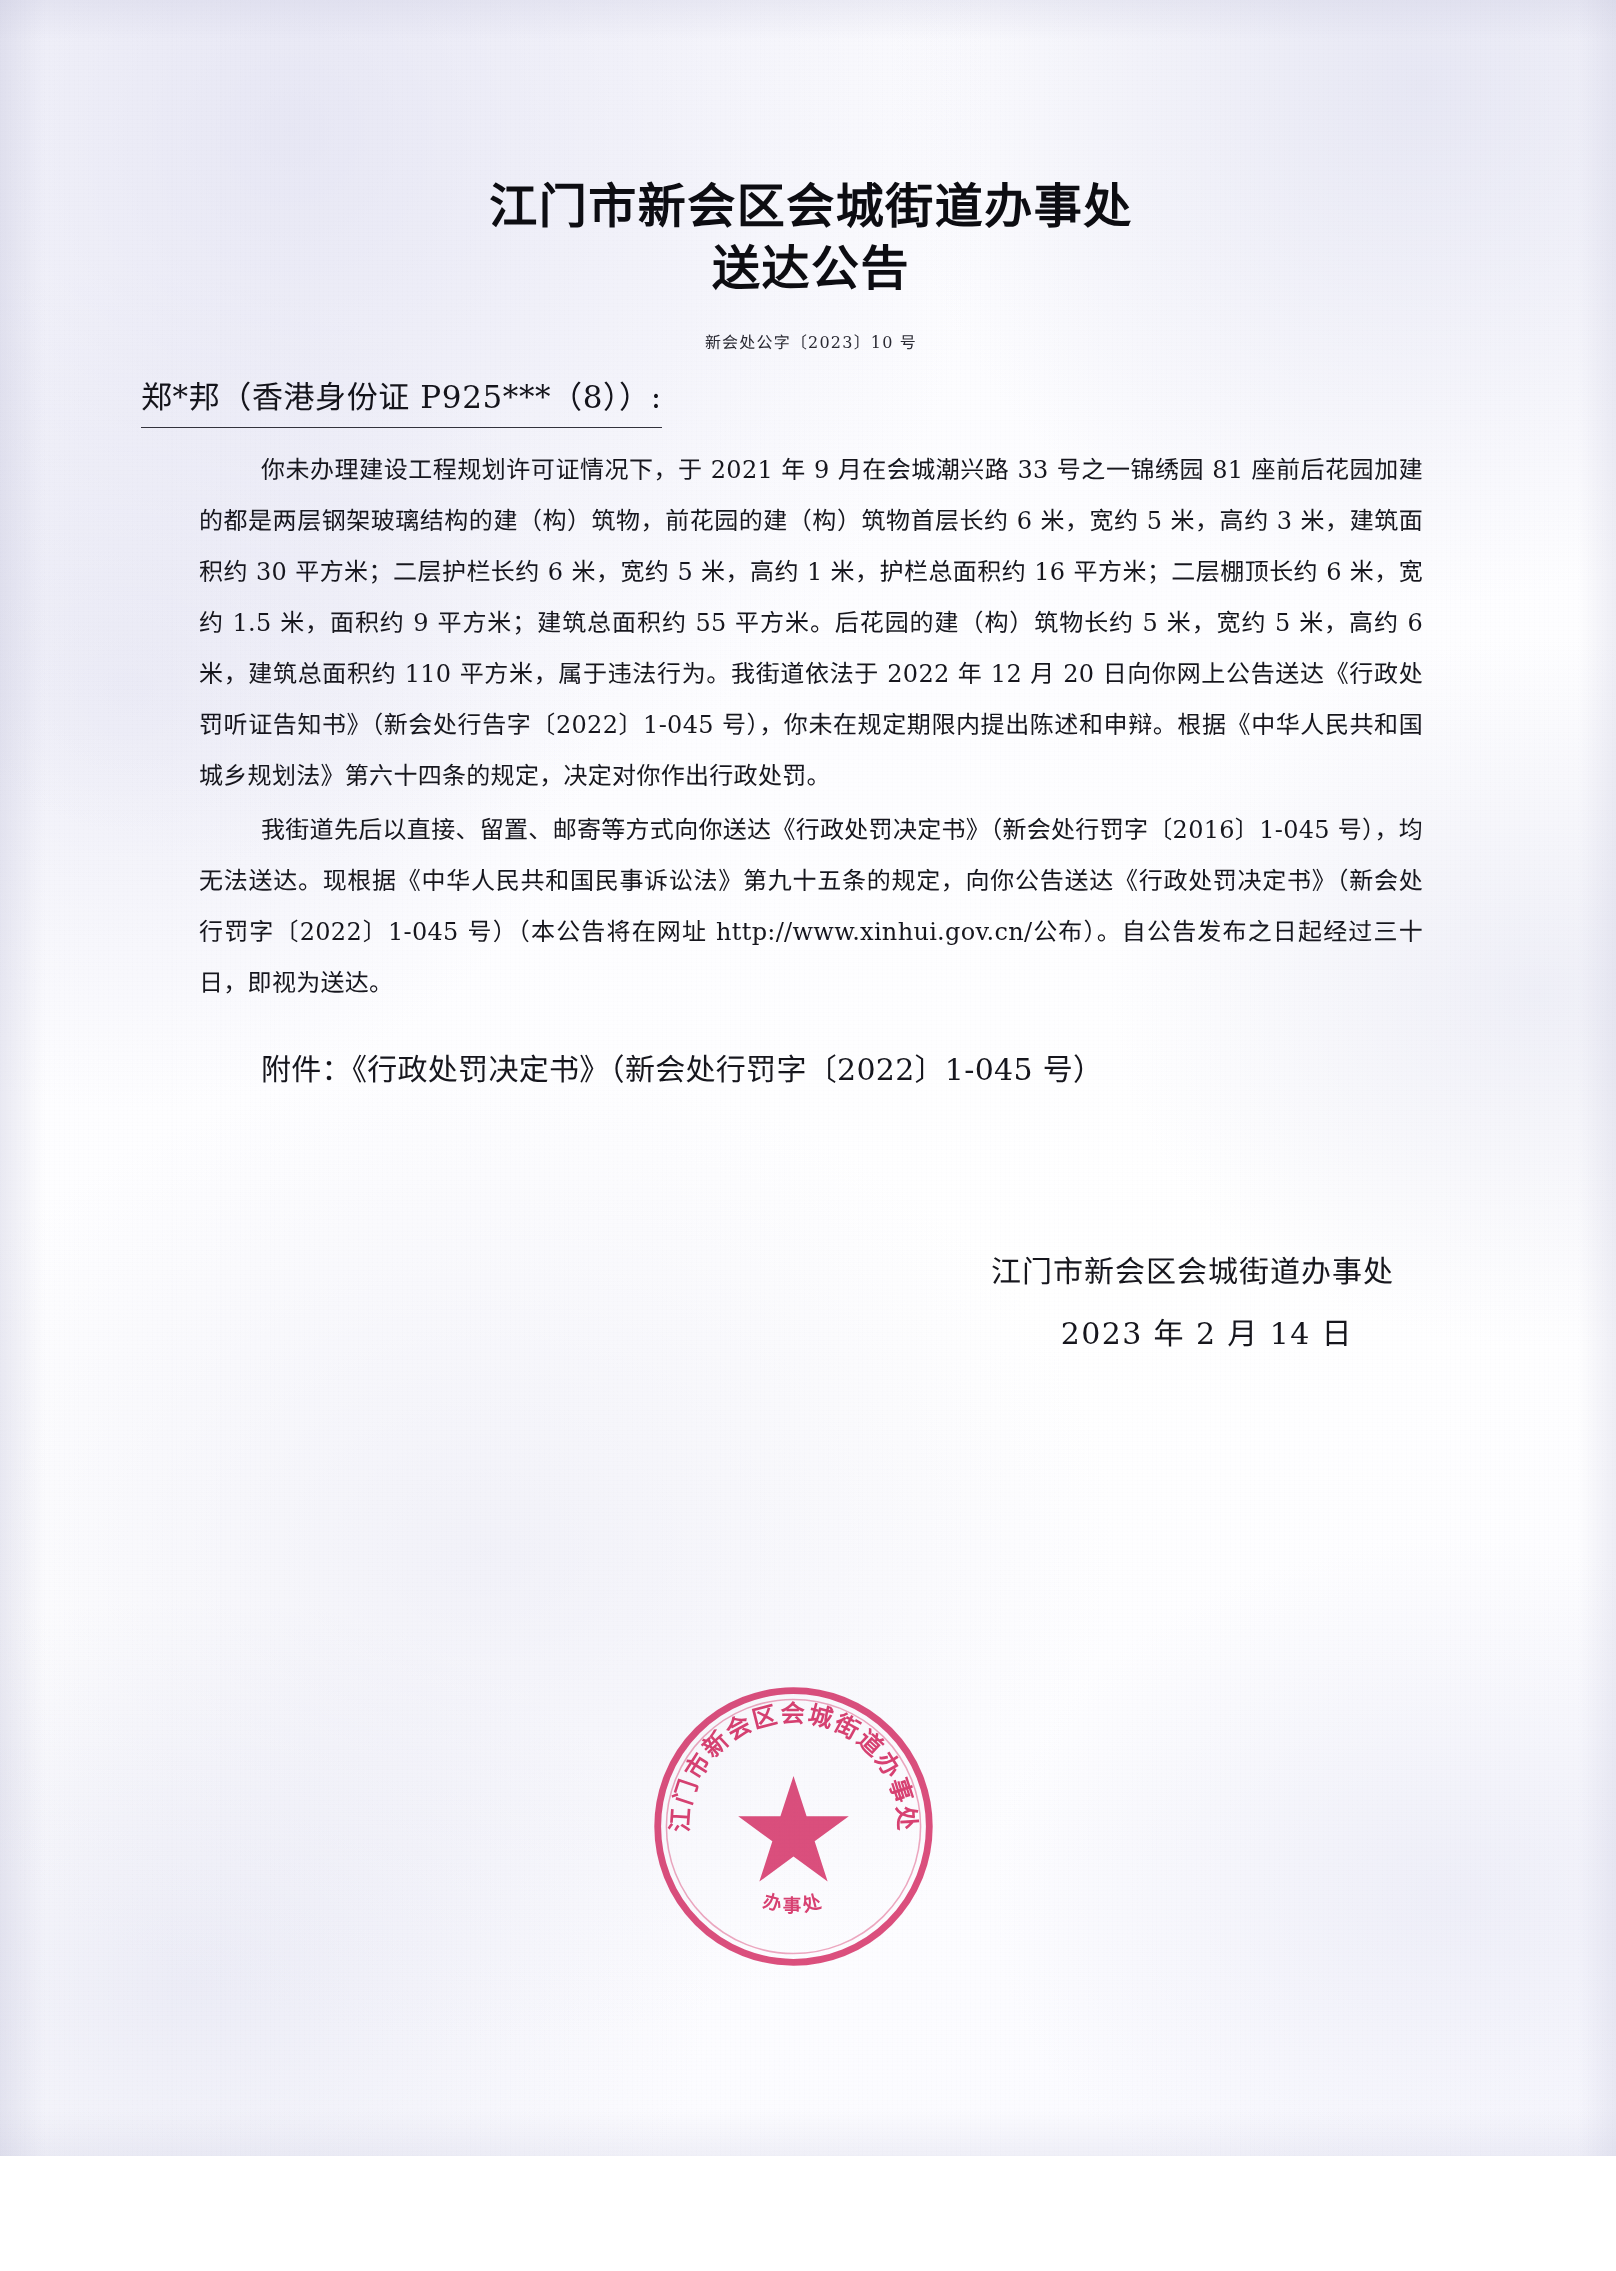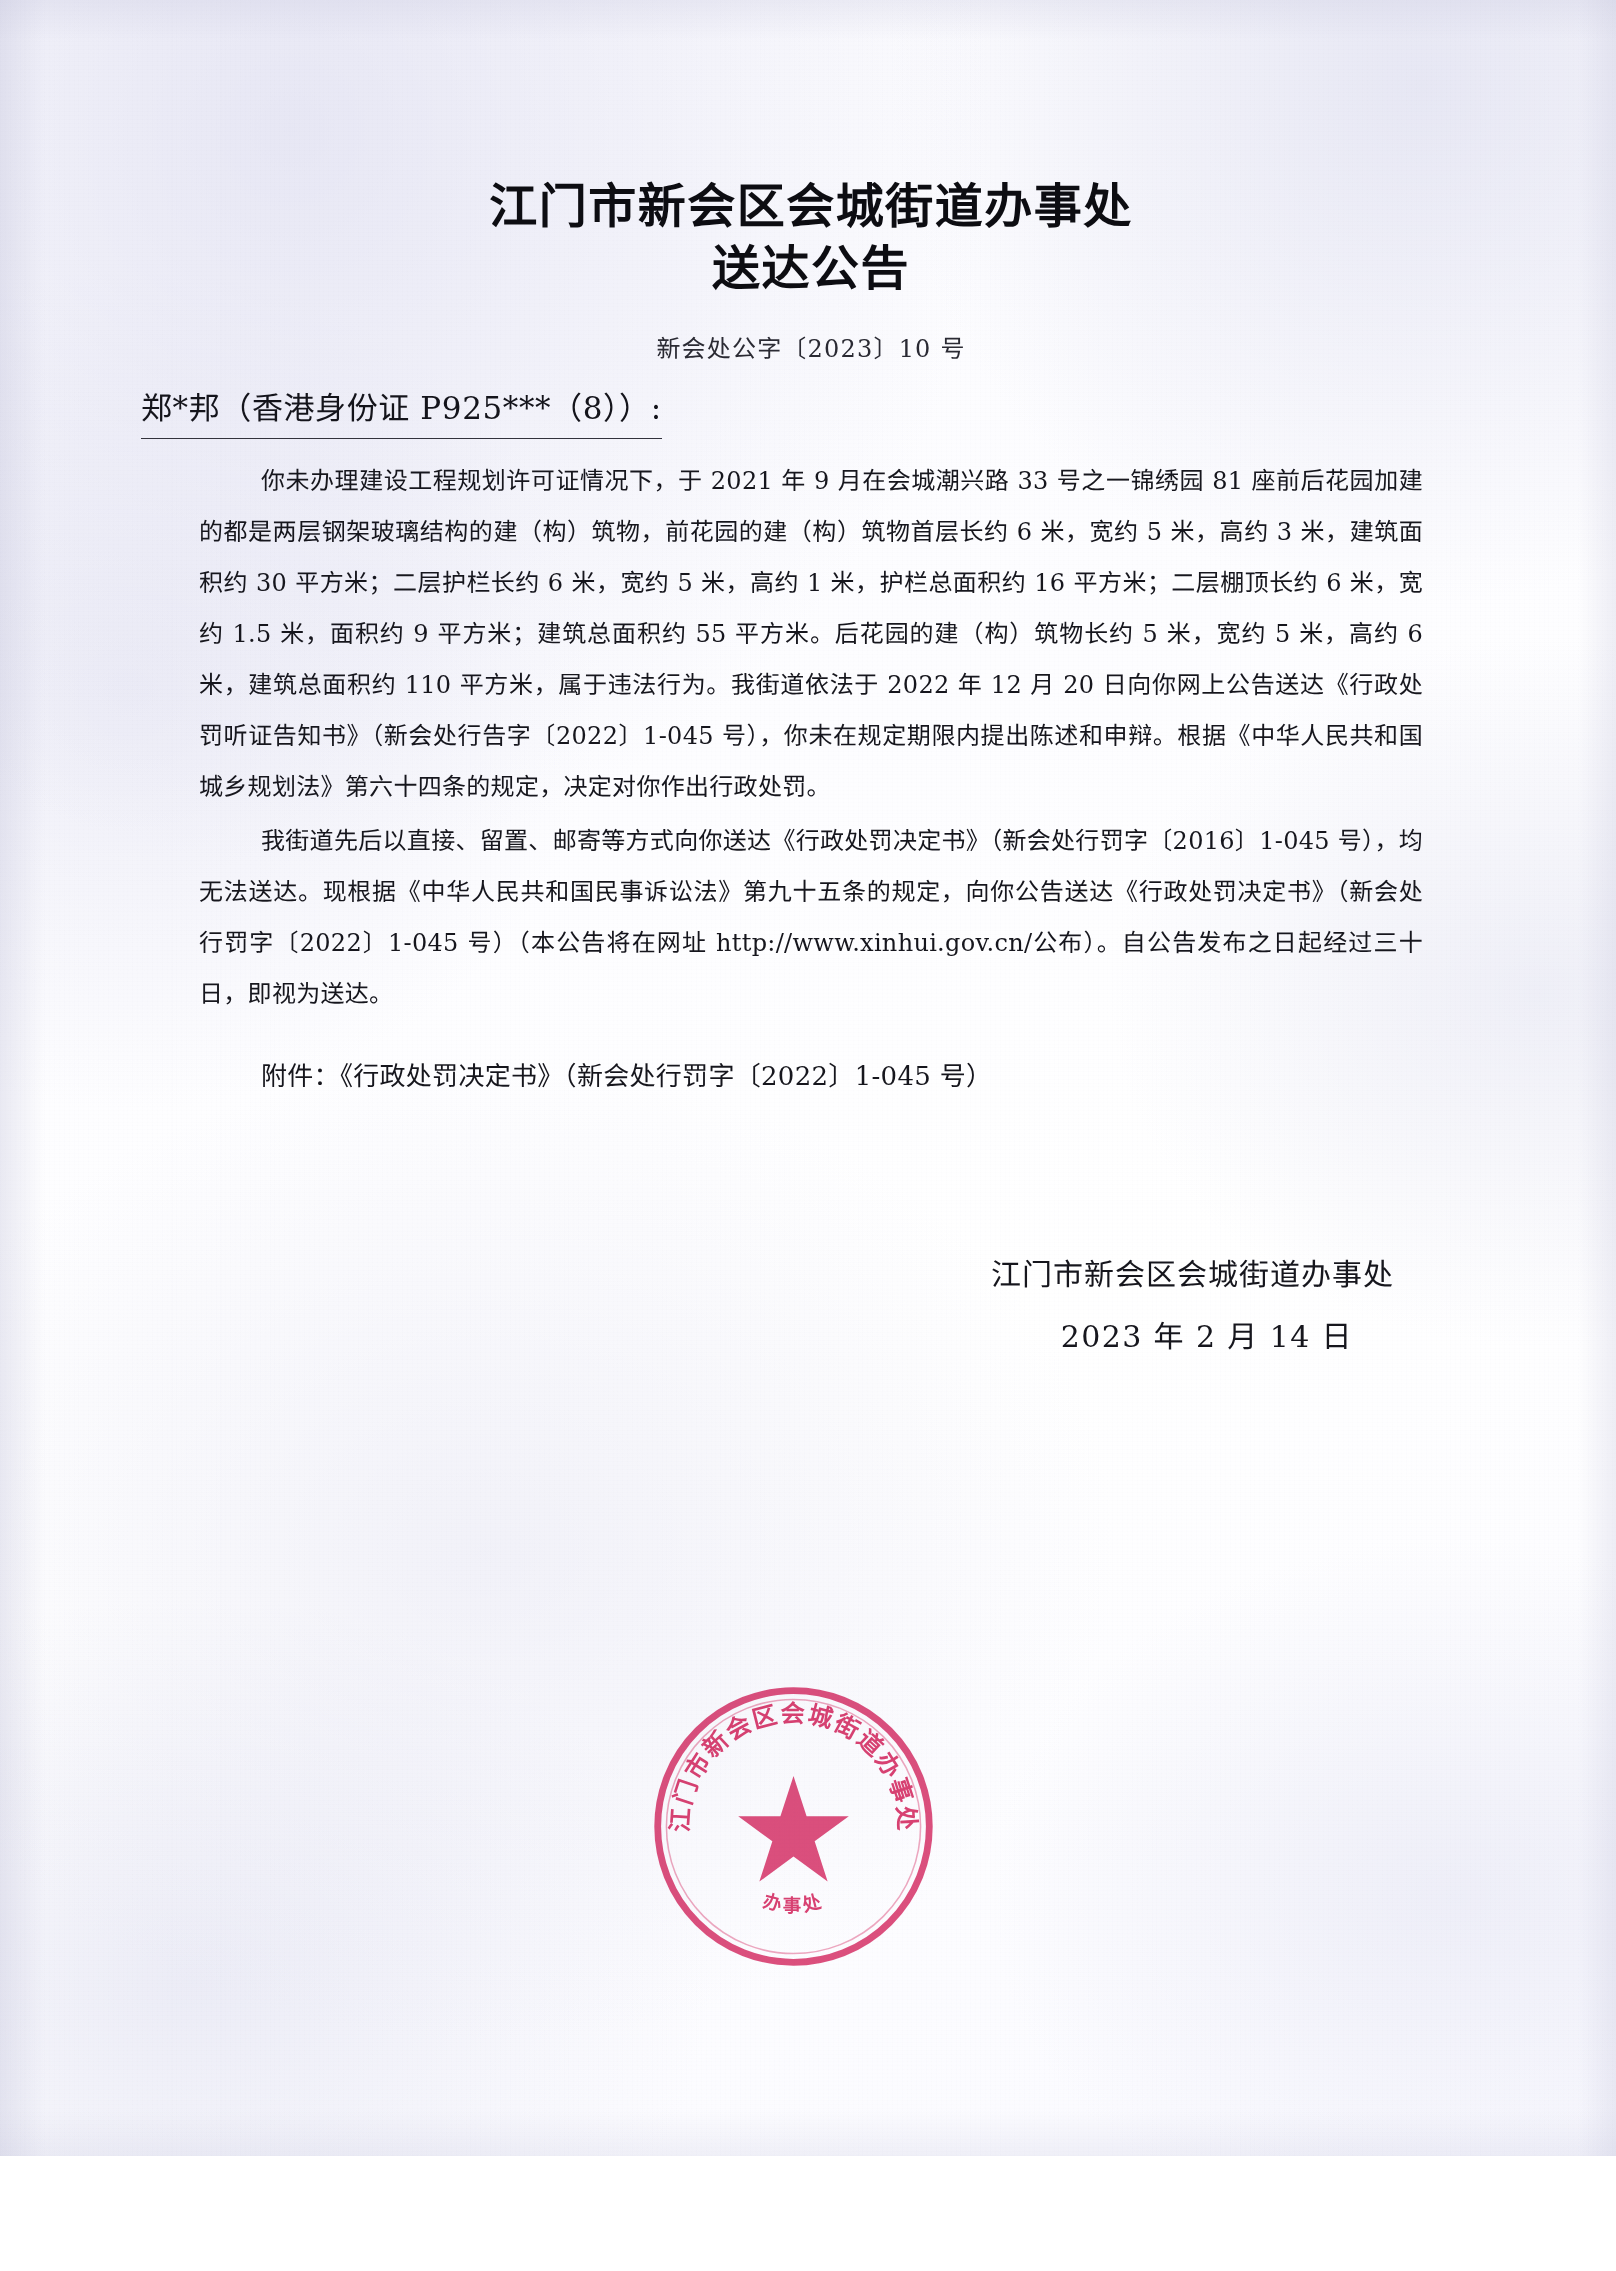--- a/index.html
+++ b/index.html
@@ -63,21 +63,21 @@
     font-size: 48px;
     letter-spacing: 1.5px;
     line-height: 1.30;
     color: #0d0d12;
     padding-top: 175px;
   }
   .doc-title .line2 { display: block; text-align: center; }
 
   .doc-number {
     text-align: center;
-    font-size: 24px;
+    font-size: 16px;
     letter-spacing: 1.2px;
     margin-top: 29px;
     color: #2a2a33;
   }
 
   
   .recipient {
     margin-top: 19px;
     font-size: 31px;
     letter-spacing: 0.6px;
@@ -103,21 +103,21 @@
   }
   p.para + p.para { margin-top: 3.9px; }
 
   p.para.spread {
     text-align: justify;
   }
 
   .attachment {
     margin: 0;
     margin-top: 29px;
-    font-size: 26px;
+    font-size: 30px;
     line-height: 2.12;
     text-indent: 62px;
     letter-spacing: 0.3px;
     color: #16161d;
   }
 
   
   .signature {
     position: relative;
     margin-top: 146px;

